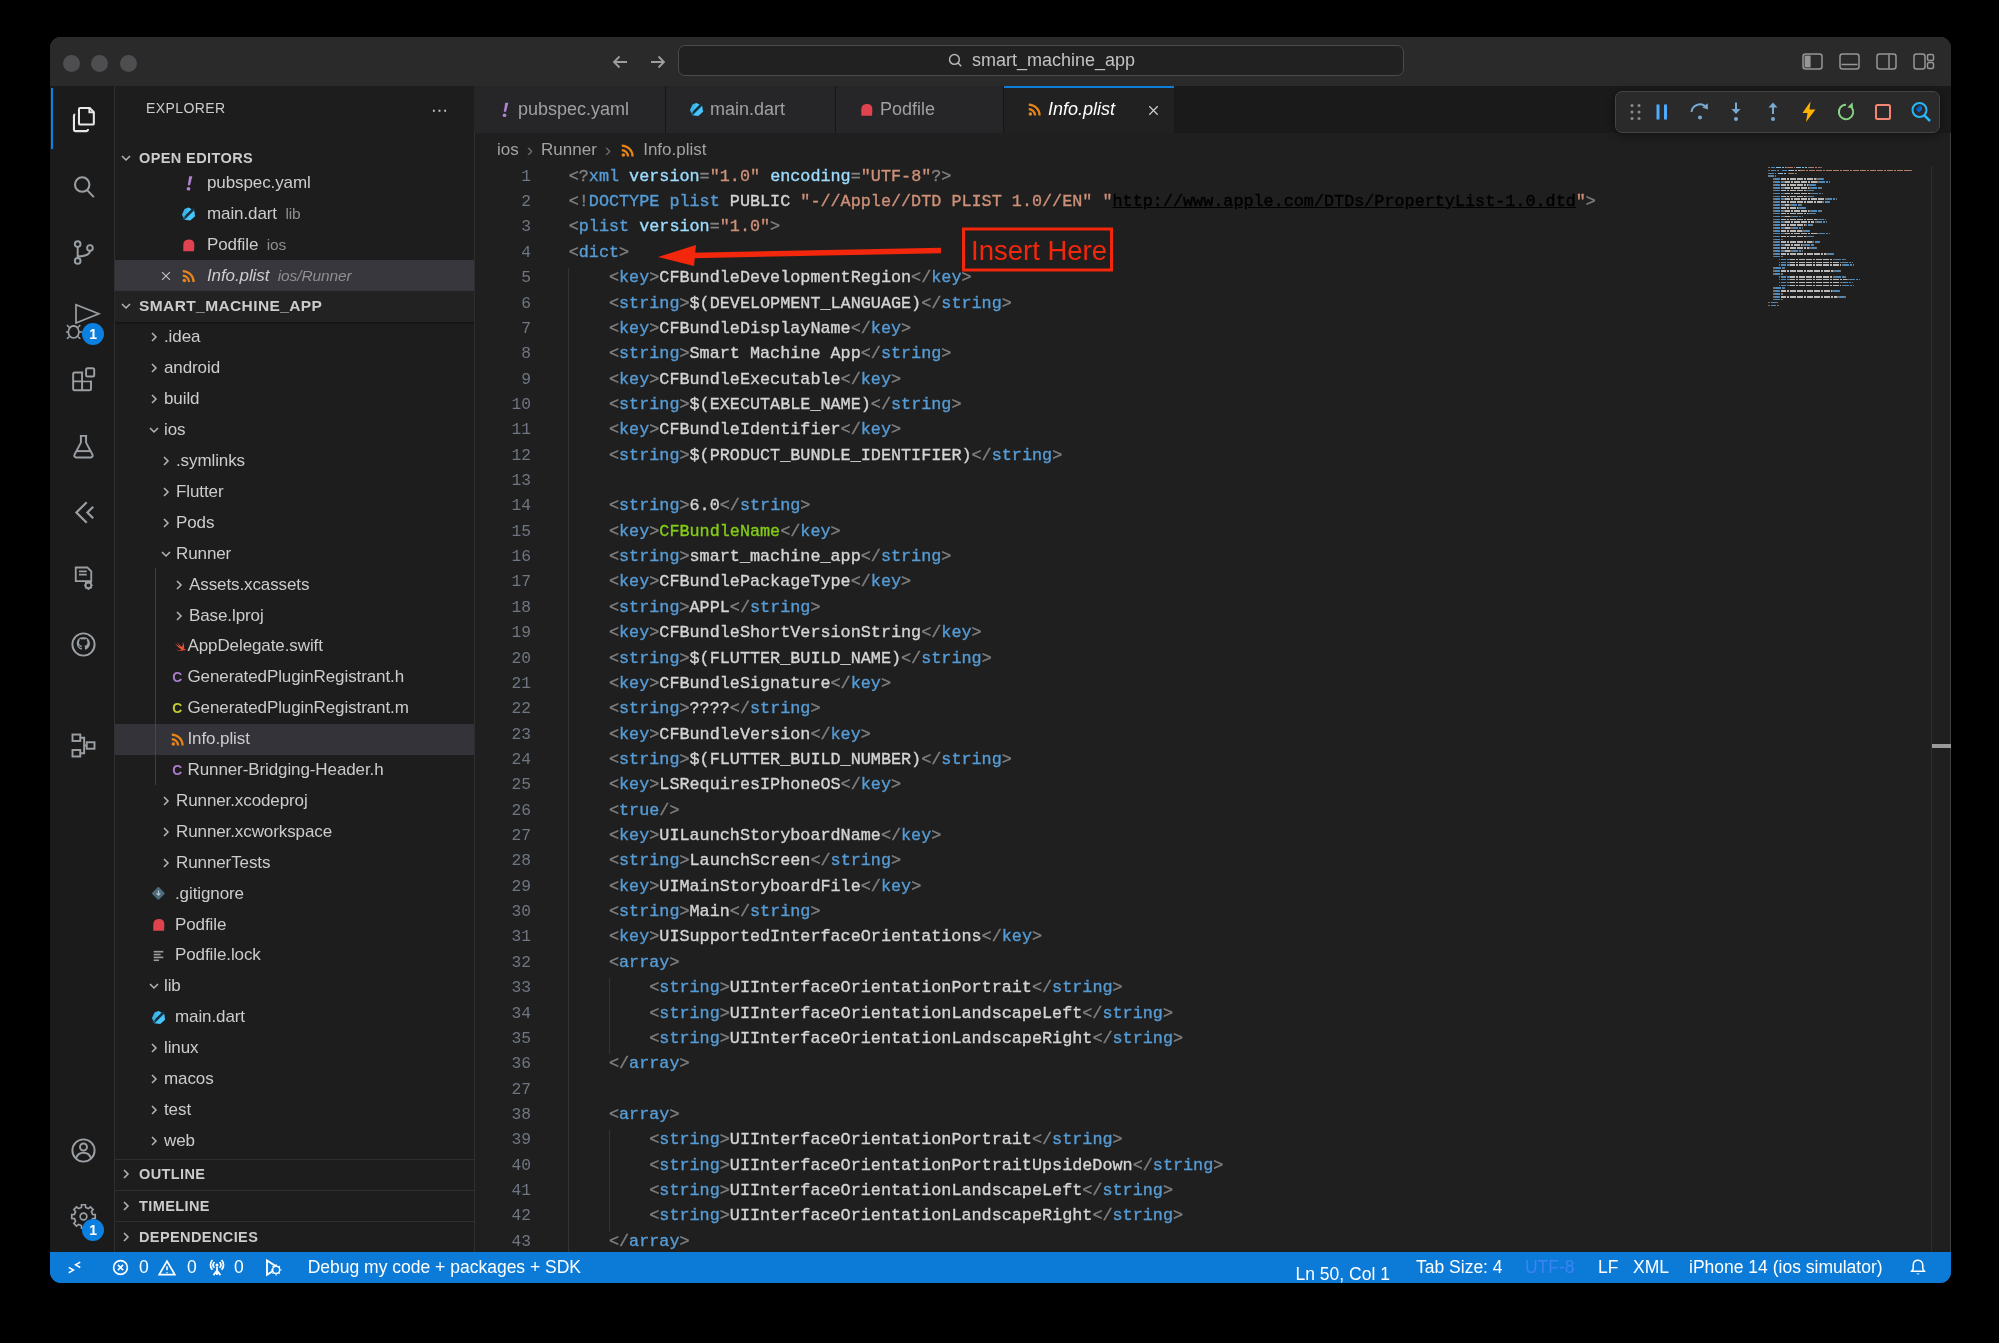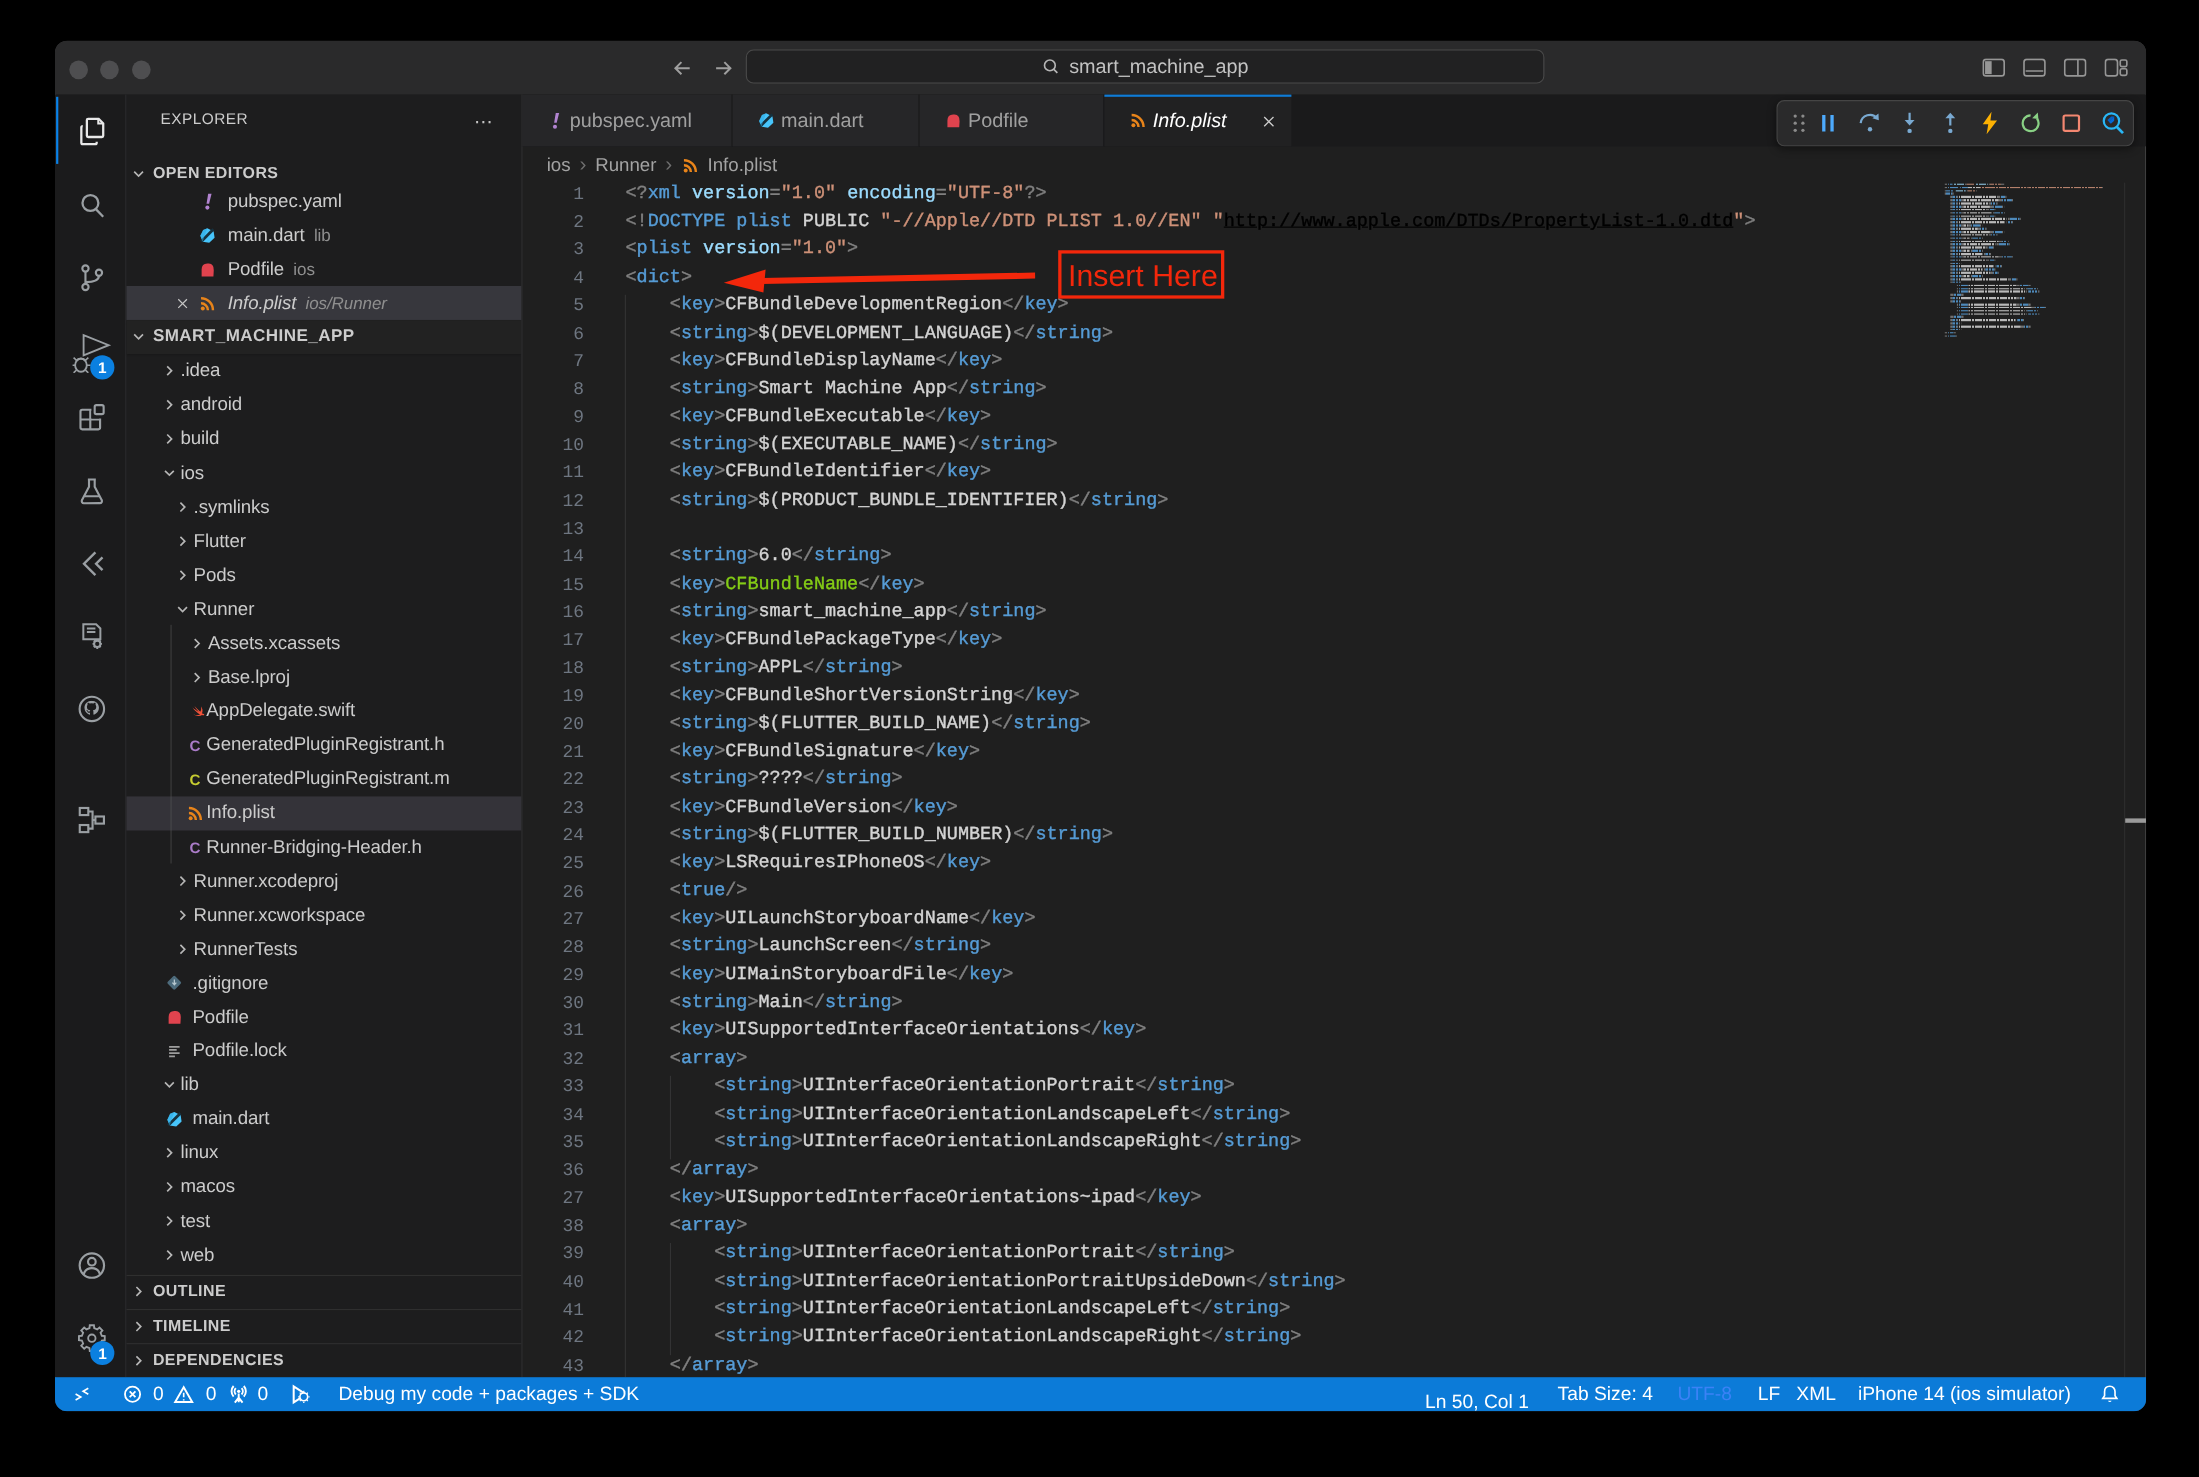--- a/index.html
+++ b/index.html
@@ -583,21 +583,20 @@
       <div class="cl" style="top:952.81px">&nbsp;&nbsp;&nbsp;&nbsp;<span style="color:#808080">&lt;</span><span style="color:#569cd6">array</span><span style="color:#808080">&gt;</span></div>
       <div class="ln" style="top:978.16px">33</div>
       <div class="cl" style="top:978.16px">&nbsp;&nbsp;&nbsp;&nbsp;&nbsp;&nbsp;&nbsp;&nbsp;<span style="color:#808080">&lt;</span><span style="color:#569cd6">string</span><span style="color:#808080">&gt;</span><span style="color:#d4d4d4">UIInterfaceOrientationPortrait</span><span style="color:#808080">&lt;/</span><span style="color:#569cd6">string</span><span style="color:#808080">&gt;</span></div>
       <div class="ln" style="top:1003.52px">34</div>
       <div class="cl" style="top:1003.52px">&nbsp;&nbsp;&nbsp;&nbsp;&nbsp;&nbsp;&nbsp;&nbsp;<span style="color:#808080">&lt;</span><span style="color:#569cd6">string</span><span style="color:#808080">&gt;</span><span style="color:#d4d4d4">UIInterfaceOrientationLandscapeLeft</span><span style="color:#808080">&lt;/</span><span style="color:#569cd6">string</span><span style="color:#808080">&gt;</span></div>
       <div class="ln" style="top:1028.88px">35</div>
       <div class="cl" style="top:1028.88px">&nbsp;&nbsp;&nbsp;&nbsp;&nbsp;&nbsp;&nbsp;&nbsp;<span style="color:#808080">&lt;</span><span style="color:#569cd6">string</span><span style="color:#808080">&gt;</span><span style="color:#d4d4d4">UIInterfaceOrientationLandscapeRight</span><span style="color:#808080">&lt;/</span><span style="color:#569cd6">string</span><span style="color:#808080">&gt;</span></div>
       <div class="ln" style="top:1054.24px">36</div>
       <div class="cl" style="top:1054.24px">&nbsp;&nbsp;&nbsp;&nbsp;<span style="color:#808080">&lt;/</span><span style="color:#569cd6">array</span><span style="color:#808080">&gt;</span></div>
       <div class="ln" style="top:1079.59px">27</div>
-      <div class="cl" style="top:1079.59px">&nbsp;&nbsp;&nbsp;&nbsp;<span style="color:#808080">&lt;</span><span style="color:#569cd6">key</span><span style="color:#808080">&gt;</span><span style="color:#d4d4d4">UISupportedInterfaceOrientations~ipad</span><span style="color:#808080">&lt;/</span><span style="color:#569cd6">key</span><span style="color:#808080">&gt;</span></div>
       <div class="ln" style="top:1104.95px">38</div>
       <div class="cl" style="top:1104.95px">&nbsp;&nbsp;&nbsp;&nbsp;<span style="color:#808080">&lt;</span><span style="color:#569cd6">array</span><span style="color:#808080">&gt;</span></div>
       <div class="ln" style="top:1130.31px">39</div>
       <div class="cl" style="top:1130.31px">&nbsp;&nbsp;&nbsp;&nbsp;&nbsp;&nbsp;&nbsp;&nbsp;<span style="color:#808080">&lt;</span><span style="color:#569cd6">string</span><span style="color:#808080">&gt;</span><span style="color:#d4d4d4">UIInterfaceOrientationPortrait</span><span style="color:#808080">&lt;/</span><span style="color:#569cd6">string</span><span style="color:#808080">&gt;</span></div>
       <div class="ln" style="top:1155.66px">40</div>
       <div class="cl" style="top:1155.66px">&nbsp;&nbsp;&nbsp;&nbsp;&nbsp;&nbsp;&nbsp;&nbsp;<span style="color:#808080">&lt;</span><span style="color:#569cd6">string</span><span style="color:#808080">&gt;</span><span style="color:#d4d4d4">UIInterfaceOrientationPortraitUpsideDown</span><span style="color:#808080">&lt;/</span><span style="color:#569cd6">string</span><span style="color:#808080">&gt;</span></div>
       <div class="ln" style="top:1181.02px">41</div>
       <div class="cl" style="top:1181.02px">&nbsp;&nbsp;&nbsp;&nbsp;&nbsp;&nbsp;&nbsp;&nbsp;<span style="color:#808080">&lt;</span><span style="color:#569cd6">string</span><span style="color:#808080">&gt;</span><span style="color:#d4d4d4">UIInterfaceOrientationLandscapeLeft</span><span style="color:#808080">&lt;/</span><span style="color:#569cd6">string</span><span style="color:#808080">&gt;</span></div>
       <div class="ln" style="top:1206.38px">42</div>
       <div class="cl" style="top:1206.38px">&nbsp;&nbsp;&nbsp;&nbsp;&nbsp;&nbsp;&nbsp;&nbsp;<span style="color:#808080">&lt;</span><span style="color:#569cd6">string</span><span style="color:#808080">&gt;</span><span style="color:#d4d4d4">UIInterfaceOrientationLandscapeRight</span><span style="color:#808080">&lt;/</span><span style="color:#569cd6">string</span><span style="color:#808080">&gt;</span></div>

